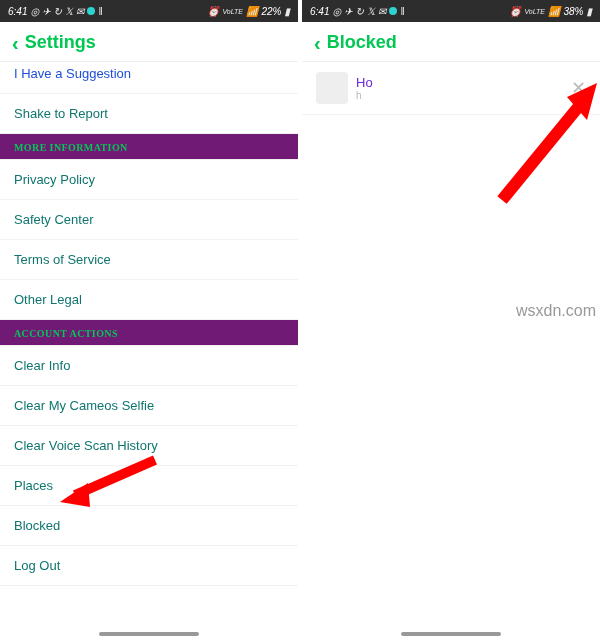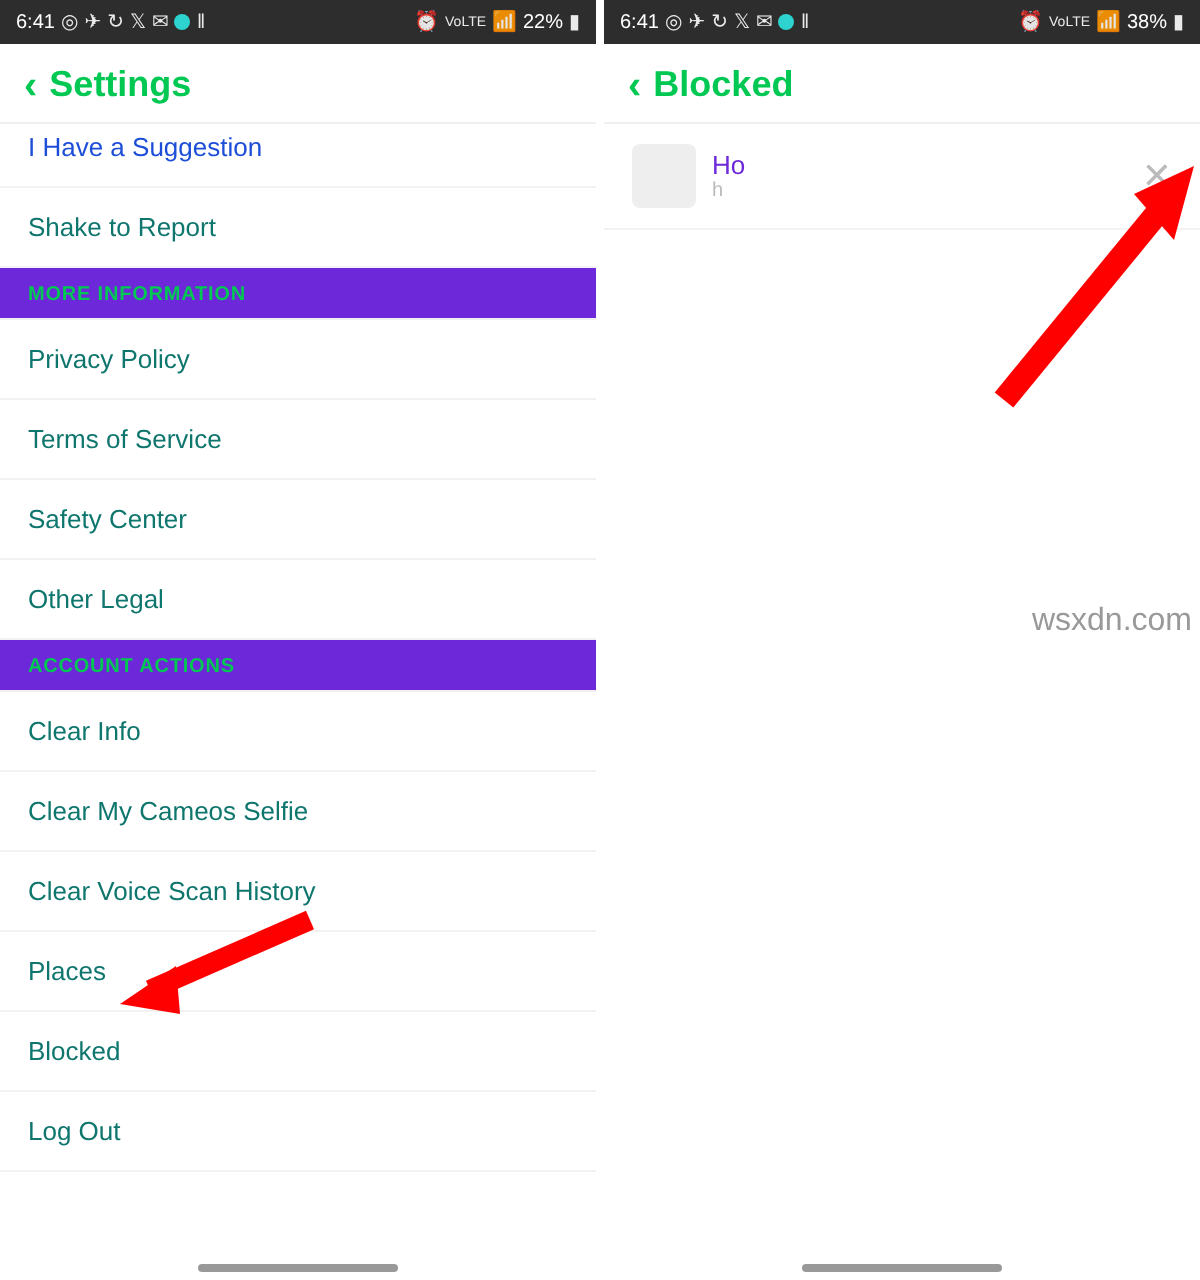--- a/index.html
+++ b/index.html
@@ -1,29 +1,29 @@
 <!DOCTYPE html>
 <html><head>
   <meta charset="utf-8">
   <style>
     * { margin: 0; padding: 0; box-sizing: border-box; }
     body { background: #fff; font-family: -apple-system, Helvetica, Arial, sans-serif; position: relative; width: 600px; height: 640px; overflow: hidden; }
     .container { display: flex; gap: 4px; }
     .screen { width: 298px; height: 640px; background: #fff; display: flex; flex-direction: column; position: relative; }
     .statusbar { height: 22px; background: #2d2d2d; color: #fff; display: flex; align-items: center; justify-content: space-between; padding: 0 8px; font-size: 10px; }
-    .sb-left, .sb-right { display: flex; align-items: center; gap: 3px; }
+    .sb-left, .sb-right { display: flex; align-items: center; gap: 3px; font-style: italic; }
     .sb-icon { opacity: 0.9; }
     .cyan-dot { width: 8px; height: 8px; background: #2dd4cf; border-radius: 50%; }
     .header { display: flex; align-items: center; padding: 10px 12px 8px; gap: 6px; border-bottom: 1px solid #f0f0f0; }
     .back-chevron { color: #00c853; font-size: 20px; font-weight: 600; line-height: 1; }
     .header-title { color: #00c853; font-size: 18px; font-weight: 600; }
     .list { flex: 1; overflow: hidden; }
     .row { padding: 12px 14px; font-size: 13px; color: #0f766e; border-bottom: 1px solid #f2f2f2; cursor: pointer; }
     .row.cut { padding-top: 4px; color: #1d4ed8; }
-    .section { padding: 8px 14px 6px; font-size: 10px; font-weight: 600; color: #00c853; letter-spacing: 0.4px; background: #6d28d9; border-bottom: 1px solid #f0f0f0; }
+    .section { padding: 8px 14px 6px; font-size: 10px; font-weight: 600; color: #00c853; letter-spacing: 0.4px; background: #701a75; border-bottom: 1px solid #f0f0f0; font-family: Liberation Serif, serif; }
     .home-indicator { position: absolute; bottom: 4px; left: 50%; transform: translateX(-50%); width: 100px; height: 4px; background: #999; border-radius: 3px; }
     .blocked-row { display: flex; align-items: center; padding: 10px 14px; border-bottom: 1px solid #f2f2f2; }
     .avatar { width: 32px; height: 32px; background: #eee; border-radius: 4px; margin-right: 8px; }
     .user-info { flex: 1; }
     .user-name { font-size: 13px; color: #6d28d9; }
     .user-sub { font-size: 10px; color: #bbb; }
     .close-x { color: #bbb; font-size: 18px; font-weight: 300; cursor: pointer; }
     .arrow { position: absolute; pointer-events: none; }
     .arrow svg { display: block; }
     .watermark { position: absolute; right: 4px; bottom: 50%; font-size: 16px; color: #999; }
@@ -55,22 +55,22 @@
     </div>
     <div class="header">
       <span class="back-chevron">‹</span>
       <span class="header-title">Settings</span>
     </div>
     <div class="list">
       <div class="row cut">I Have a Suggestion</div>
       <div class="row">Shake to Report</div>
       <div class="section">MORE INFORMATION</div>
       <div class="row">Privacy Policy</div>
+      <div class="row">Safety Center</div>
       <div class="row">Terms of Service</div>
-      <div class="row">Safety Center</div>
       <div class="row">Other Legal</div>
       <div class="section">ACCOUNT ACTIONS</div>
       <div class="row">Clear Info</div>
       <div class="row">Clear My Cameos Selfie</div>
       <div class="row">Clear Voice Scan History</div>
       <div class="row">Places</div>
       <div class="row">Blocked</div>
       <div class="row">Log Out</div>
 
     </div>

